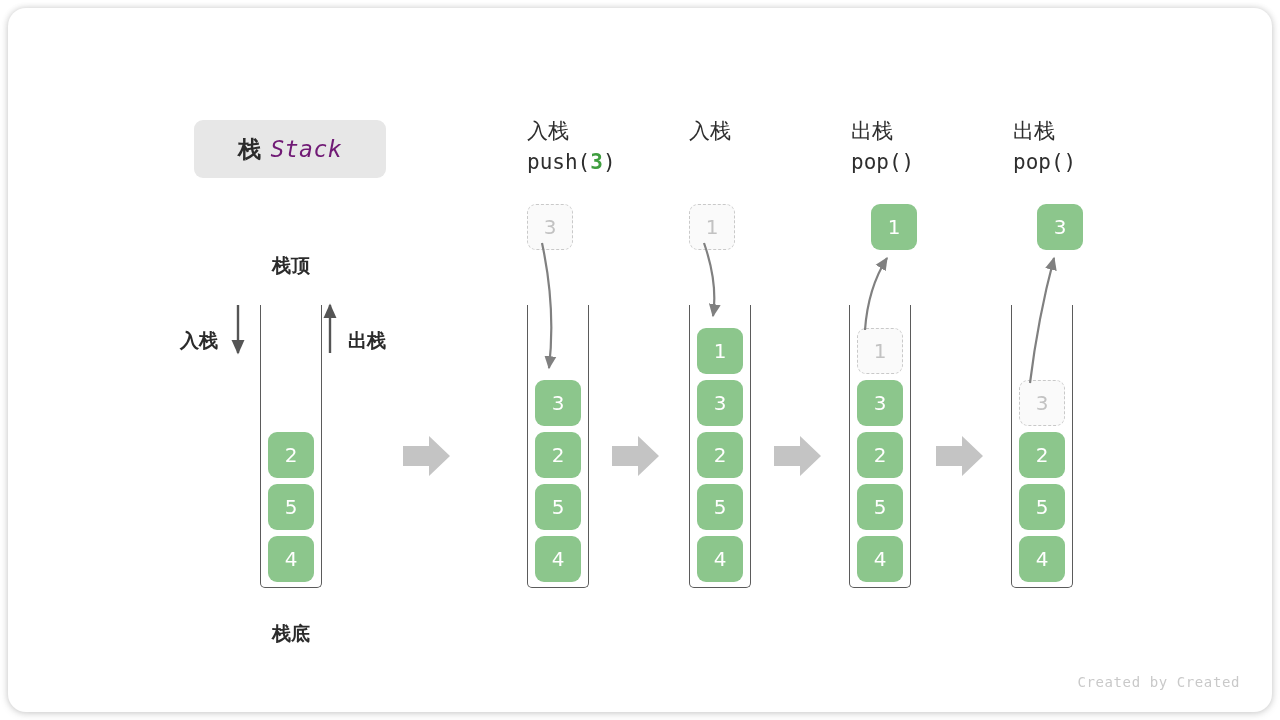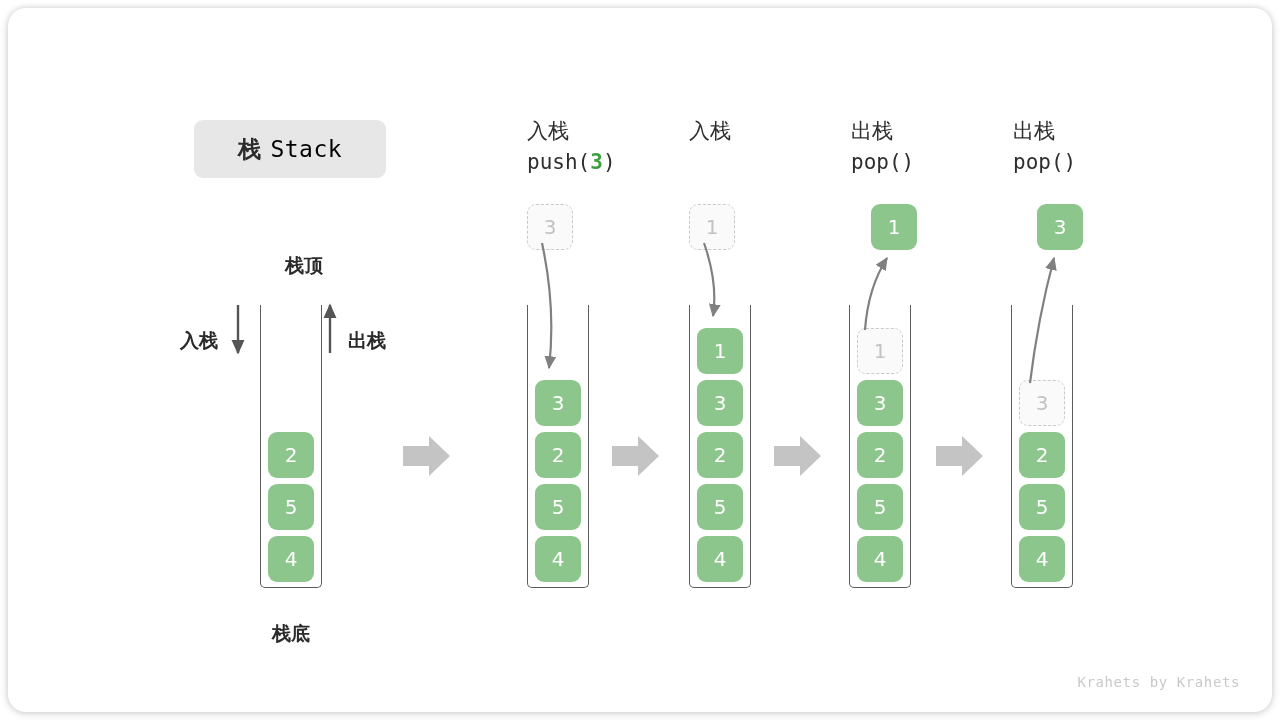--- a/index.html
+++ b/index.html
@@ -43,23 +43,24 @@
   #title-chip .t-cjk {
     font-family: "DejaVu Sans", "Liberation Sans", sans-serif;
     font-weight: bold;
     font-size: 23px;
     color: #2b2b2b;
     letter-spacing: 0.5px;
   }
   #title-chip .t-latin {
     font-family: "DejaVu Sans Mono", "Liberation Mono", monospace;
     font-size: 23px;
-    color: #000000;
+    color: #701a75;
     margin-left: 9px;
     letter-spacing: 0.5px;
+    font-style: italic;
   }
 
   
   .col-head {
     width: 170px;
     text-align: left;
   }
   .col-head .line1 {
     font-family: "DejaVu Sans", "Liberation Sans", sans-serif;
     font-size: 21px;
@@ -151,21 +152,21 @@
 </head>
 <body>
 
 <div id="canvas">
 
   <div id="title-chip" class="abs">
     <span class="t-cjk">栈</span>
     <span class="t-latin">Stack</span>
   </div>
 
-  <div class="abs cap-label" style="left:246px; top:245px; width:100px;">栈顶</div>
+  <div class="abs cap-label" style="left:233px; top:245px; width:100px;">栈顶</div>
   <div class="abs cap-label" style="left:233px; top:613px; width:100px;">栈底</div>
   <div class="abs side-label" style="left:172px; top:320px;">入栈</div>
   <div class="abs side-label" style="left:340px; top:320px;">出栈</div>
 
   <div class="abs col-head" style="left:519px; top:108px;">
     <div class="line1">入栈</div>
     <div class="line2"><span>push(</span><span class="arg">3</span><span>)</span></div>
   </div>
   <div class="abs col-head" style="left:681px; top:108px;">
     <div class="line1">入栈</div>
@@ -256,15 +257,15 @@
 
     <g>
       <path d="M857,322 Q860,280 879,250" fill="none" stroke="#808080" stroke-width="2.2" marker-end="url(#thinArrow)"></path>
     </g>
 
     <g>
       <path d="M1022,375 Q1030,310 1046,250" fill="none" stroke="#808080" stroke-width="2.2" marker-end="url(#thinArrow)"></path>
     </g>
   </svg>
 
-  <div id="footer" class="abs">Krahets by Krahets</div>
+  <div id="footer" class="abs">Created by Created</div>
 
 </div>
 
 </body></html>

